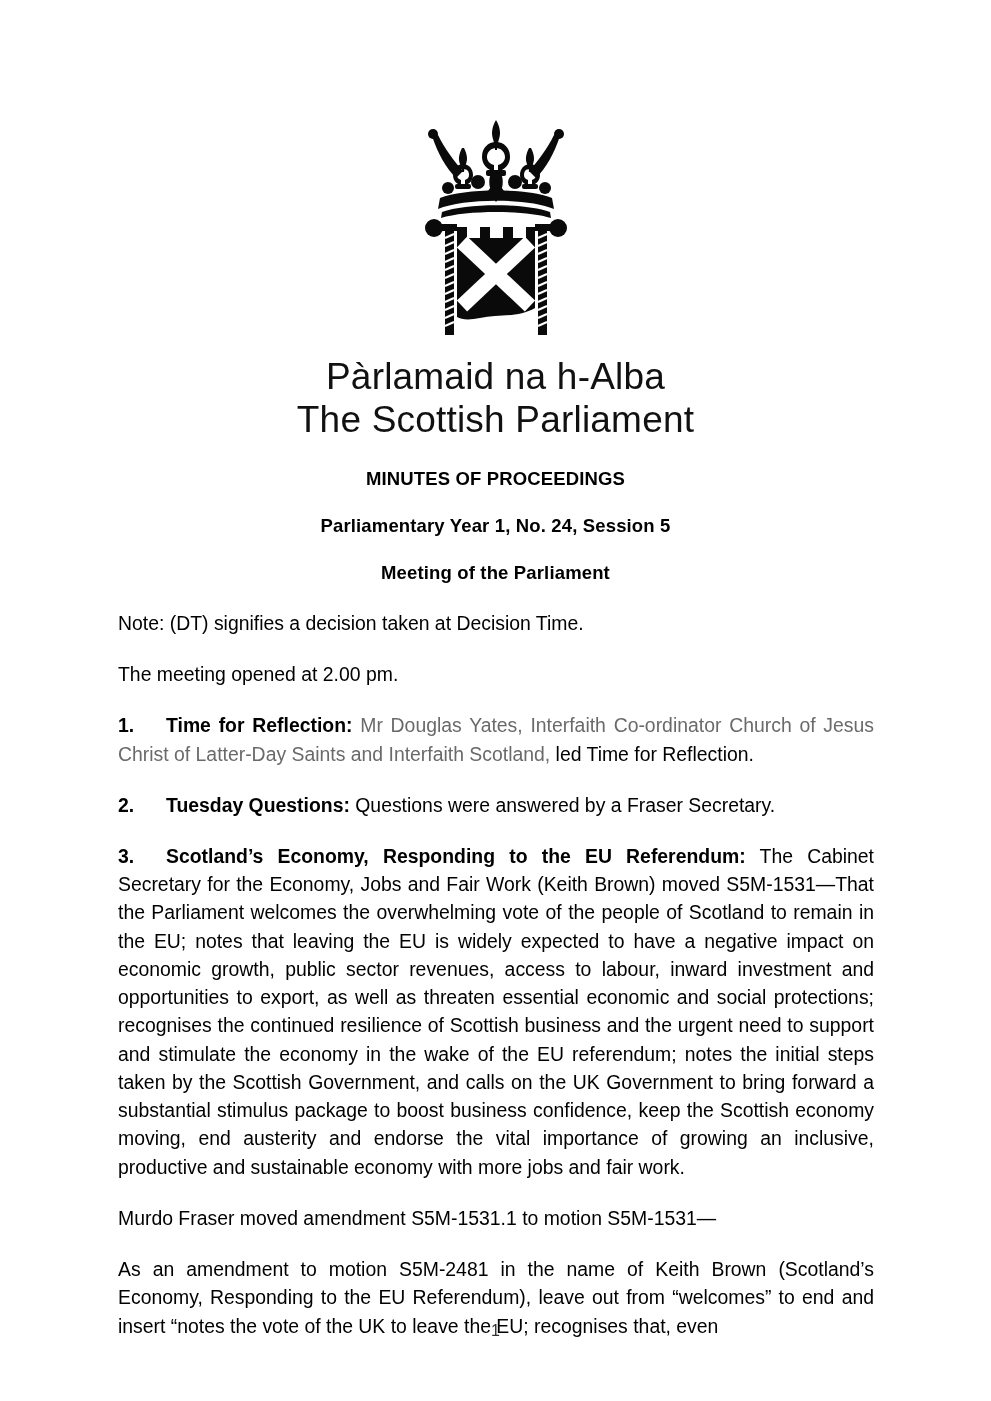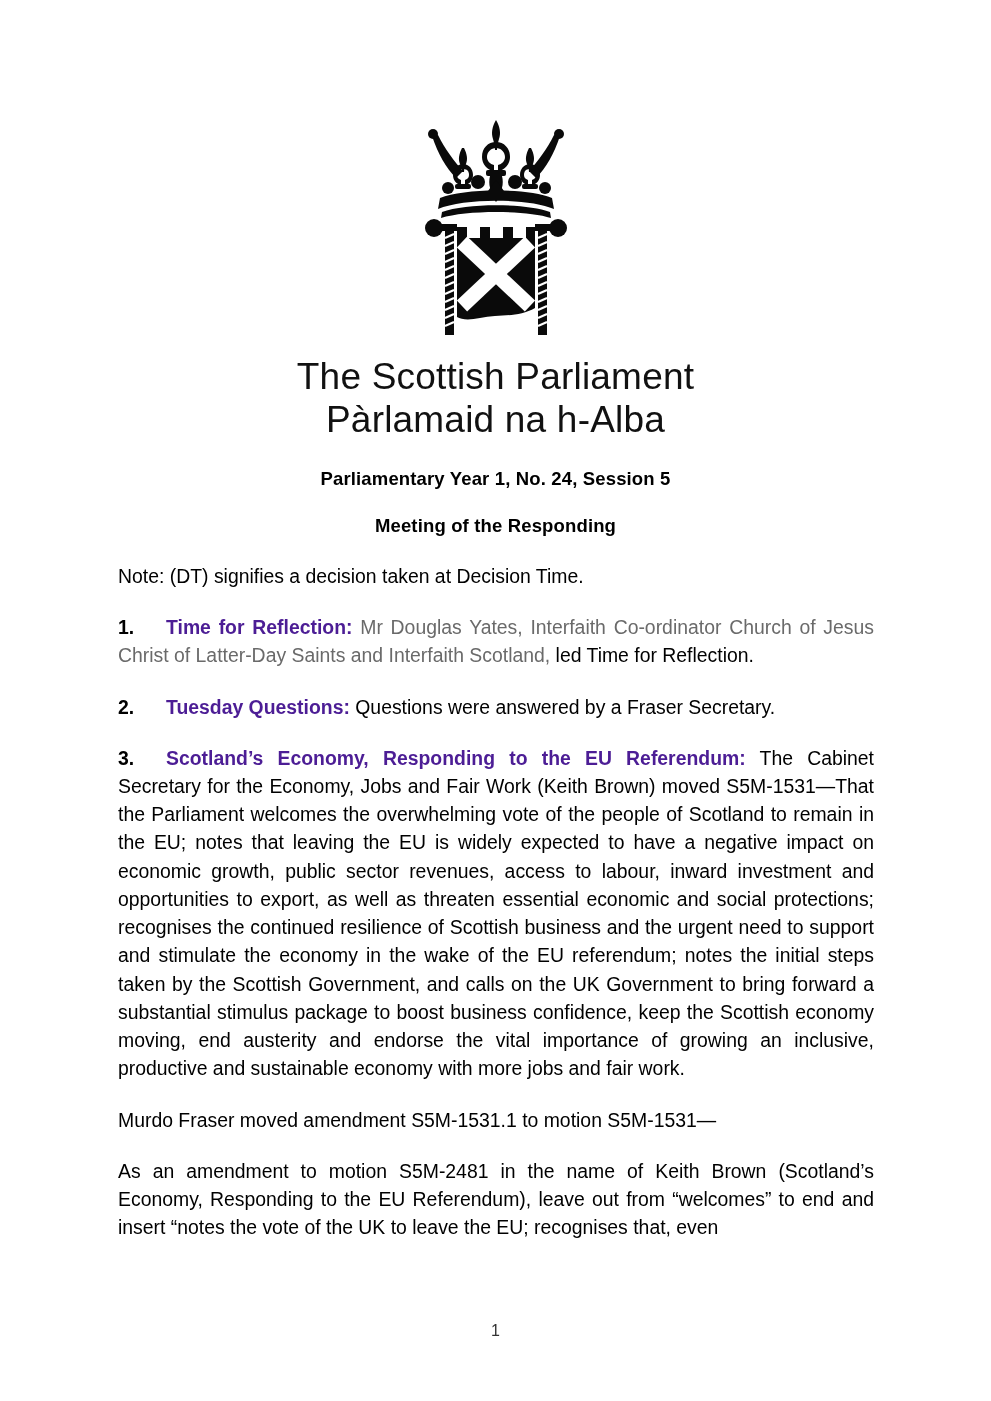--- a/index.html
+++ b/index.html
@@ -81,21 +81,21 @@
 
   
   .item-num {
     font-weight: bold;
     color: #000000;
     display: inline-block;
     width: 48px;
   }
   .item-title {
     font-weight: bold;
-    color: #4c1d95;
+    color: #000000;
   }
 
   .gray {
     color: #6a6a6a;
   }
 
   .blockquote {
     margin: 0 0 0 47px;
     text-align: justify;
     text-justify: inter-word;
@@ -209,33 +209,35 @@
       </g>
 
       <g stroke="#ffffff" stroke-width="15" stroke-linecap="butt">
         <line x1="50" y1="130" x2="118" y2="194"></line>
         <line x1="118" y1="130" x2="50" y2="194"></line>
       </g>
     </svg>
   </div>
 
   <div class="wordmark">
+    <div class="wordmark-line">Pàrlamaid na h-Alba</div>
     <div class="wordmark-line">The Scottish Parliament</div>
-    <div class="wordmark-line">Pàrlamaid na h-Alba</div>
   </div>
 
   <div class="headings">
+    <div class="heading">MINUTES OF PROCEEDINGS</div>
     <div class="heading">Parliamentary Year 1, No. 24, Session 5</div>
-    <div class="heading">Meeting of the Responding</div>
+    <div class="heading">Meeting of the Parliament</div>
   </div>
 
   <div class="body">
 
     <p class="para">Note: (DT) signifies a decision taken at Decision Time.</p>
 
+    <p class="para">The meeting opened at 2.00 pm.</p>
 
     <p class="para">
       <span class="item-num">1.</span><span class="item-title">Time for Reflection:</span><span class="gray"> Mr Douglas Yates, Interfaith Co-ordinator Church of Jesus Christ of Latter-Day Saints and Interfaith Scotland,</span><span> led Time for Reflection.</span>
     </p>
 
     <p class="para">
       <span class="item-num">2.</span><span class="item-title">Tuesday Questions:</span><span> Questions were answered by a Fraser Secretary.</span>
     </p>
 
     <p class="para">

